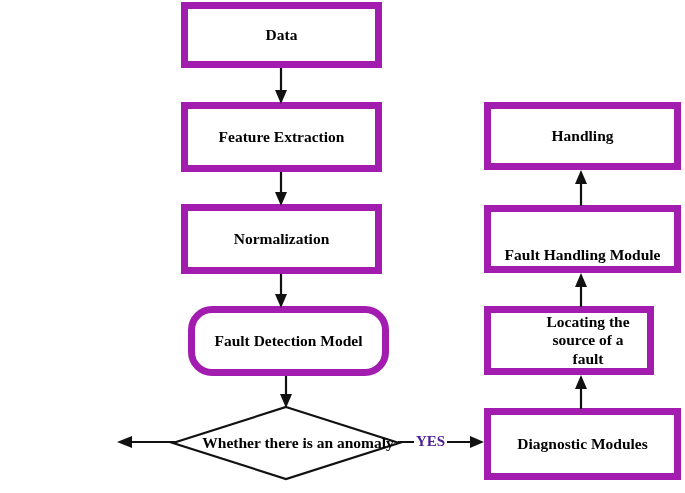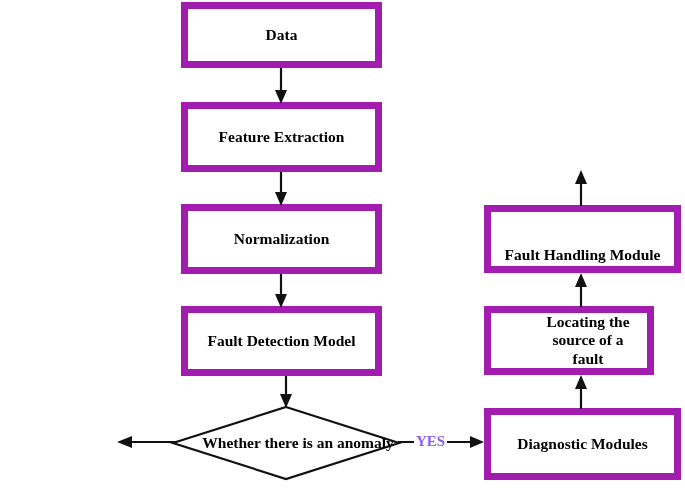--- a/index.html
+++ b/index.html
@@ -106,21 +106,21 @@
     stroke-width: 2.2;
     fill: none;
   }
   .conn polygon {
     fill: #111111;
   }
   .edge-label {
     position: absolute;
     font-weight: bold;
     font-size: 15px;
-    color: #8b5cf6;
+    color: #4c1d95;
     background: #ffffff;
     padding: 0 2px;
     line-height: 1;
   }
 </style>
 </head>
 <body>
 
 <div id="canvas">
 
@@ -129,34 +129,37 @@
   </div>
 
   <div class="node" style="left:181px; top:102px; width:201px; height:70px;">
     <span class="node-label">Feature Extraction</span>
   </div>
 
   <div class="node" style="left:181px; top:204px; width:201px; height:70px;">
     <span class="node-label">Normalization</span>
   </div>
 
-  <div class="node" style="left:181px; top:306px; width:201px; height:70px;">
+  <div class="node" style="left:188px; top:306px; width:201px; height:70px;border-radius:24px;">
     <span class="node-label">Fault Detection Model</span>
   </div>
 
   <div class="diamond-wrap" style="left:172px; top:406px; width:228px; height:74px;">
     <svg width="228" height="74" viewBox="0 0 228 74">
       <polygon points="114,1 227,37 114,73 1,37" fill="#ffffff" stroke="#111111" stroke-width="2.2"></polygon>
     </svg>
     <div class="diamond-text">
       <span>Whether there is an anomaly</span>
     </div>
   </div>
 
 
+  <div class="node" style="left:484px; top:102px; width:197px; height:68px;">
+    <span class="node-label">Handling</span>
+  </div>
 
   <div class="node" style="left:484px; top:205px; width:197px; height:68px;align-items:flex-end;">
     <span class="node-label">Fault Handling Module</span>
   </div>
 
   <div class="node" style="left:484px; top:306px; width:170px; height:69px;padding-left:44px;">
     <span class="node-label">Locating the source of a fault</span>
   </div>
 
   <div class="node" style="left:484px; top:408px; width:197px; height:72px;">

